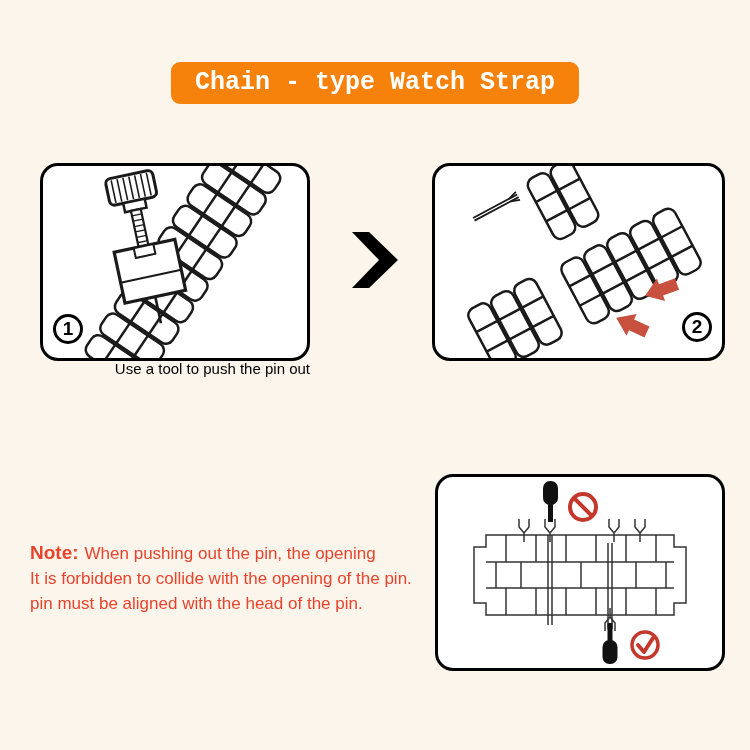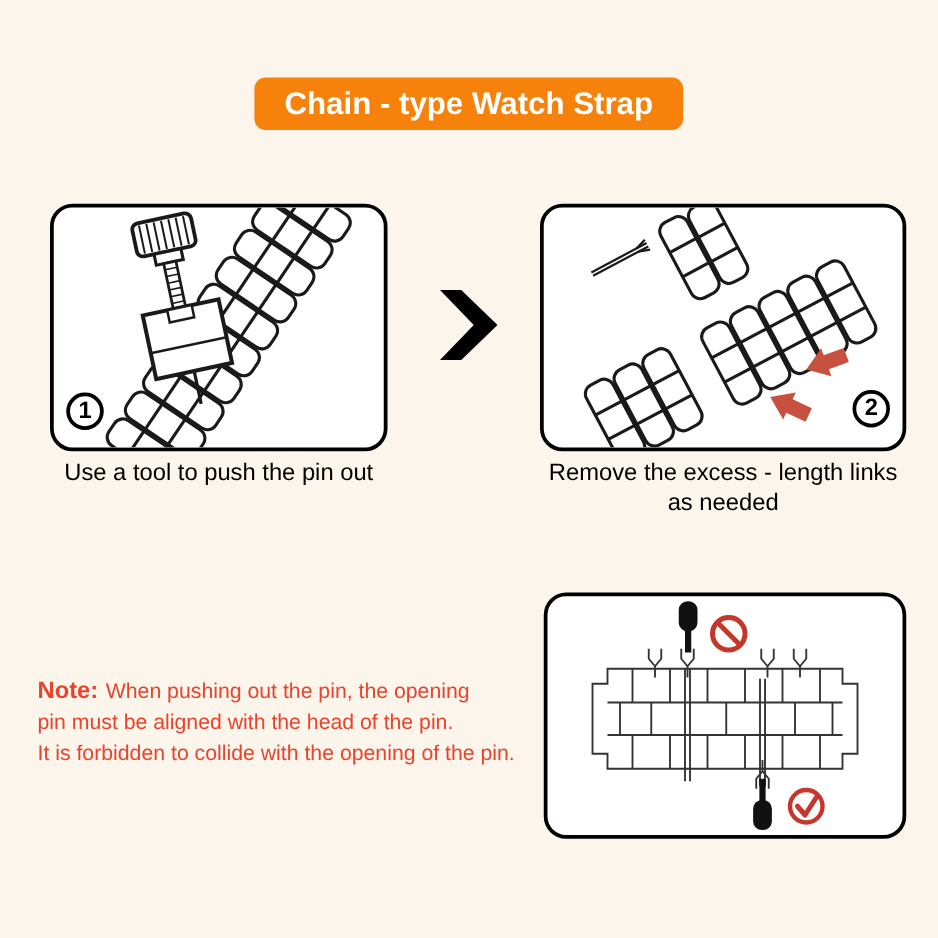--- a/index.html
+++ b/index.html
@@ -8,42 +8,42 @@
     background:var(--page-bg,#FBF5EB);
   }
   .stage {
     position:relative; width:750px; height:750px; margin:0 auto;
     background:var(--page-bg,#FBF5EB); overflow:hidden;
   }
   .banner {
     position:absolute; top:62px; left:50%; transform:translateX(-50%);
     background:var(--accent-orange,#F6820C); color:#fff;
     font-weight:bold; font-size:25px; line-height:42px;
-    padding:0 24px; border-radius:9px; white-space:nowrap;
+    padding:0 24px; border-radius:9px; white-space:nowrap;font-family:Liberation Mono, monospace;
   }
   .panel {
     position:absolute; background:#fff; border:3px solid #000;
     border-radius:18px; overflow:hidden;
   }
   .panel.p1 { left:40px;  top:163px; width:270px; height:198px; }
   .panel.p2 { left:432px; top:163px; width:293px; height:198px; }
   .panel.p3 { left:435px; top:474px; width:290px; height:197px; }
   .panel svg.ill { position:absolute; left:0; top:0; width:100%; height:100%; }
   .step-num {
     position:absolute; width:30px; height:30px; background:#fff;
     border:3px solid #000; border-radius:50%;
     font-weight:bold; font-size:19px; line-height:24px; text-align:center;
     color:#000; z-index:5;
   }
   .p1 .step-num { left:10px;  bottom:14px; }
   .p2 .step-num { right:10px; bottom:16px; }
   .chevron { position:absolute; left:352px; top:231px; }
   .caption {
-    position:absolute; top:367px; text-align:center;
-    font-size:19px; line-height:24px; color:#000;
+    position:absolute; top:357px; text-align:right;
+    font-size:15px; line-height:24px; color:#000;
   }
   .caption.c1 { left:40px;  width:270px; }
   .caption.c2 { left:432px; width:293px; }
   .note {
     position:absolute; left:30px; top:540px; width:430px;
     color:var(--note-red,#E8432C); font-size:17px; line-height:25px;
   }
   .note-label { font-weight:bold; font-size:19px; margin-right:6px;text-align:right; }
   .arrow { fill:var(--arrow-red,#C8503E); }
   .mark-stroke { stroke:var(--mark-red,#C4382B); fill:none; }
@@ -145,31 +145,27 @@
         <polygon class="arrow" points="0,-6 17,-6 17,-12 34,0 17,12 17,6 0,6" transform="translate(242,118) rotate(160)"></polygon>
         <polygon class="arrow" points="0,-6 17,-6 17,-12 34,0 17,12 17,6 0,6" transform="translate(212,166) rotate(205)"></polygon>
       </g>
     </svg>
     <div class="step-num">2</div>
   </div>
 
   <div class="caption c1">
     <div>Use a tool to push the pin out</div>
   </div>
-  <div class="caption c2">
-    <div>Remove the excess - length links</div>
-    <div>as needed</div>
-  </div>
 
   <div class="note">
     <div>
       <span class="note-label">Note:</span><span>When pushing out the pin, the opening</span>
     </div>
+    <div>It is forbidden to collide with the opening of the pin.</div>
     <div>pin must be aligned with the head of the pin.</div>
-    <div>It is forbidden to collide with the opening of the pin.</div>
   </div>
 
   <div class="panel p3">
     <svg class="ill" viewBox="0 0 284 191">
       <g stroke="#333" stroke-width="1.5" fill="none">
         <path d="M48,58 H236 V70 H248 V126 H236 V138 H48 V126 H36 V70 H48 Z"></path>
         <line x1="48" y1="85" x2="236" y2="85"></line>
         <line x1="48" y1="111" x2="236" y2="111"></line>
         <line x1="68" y1="58" x2="68" y2="85"></line>
         <line x1="98" y1="58" x2="98" y2="85"></line>

